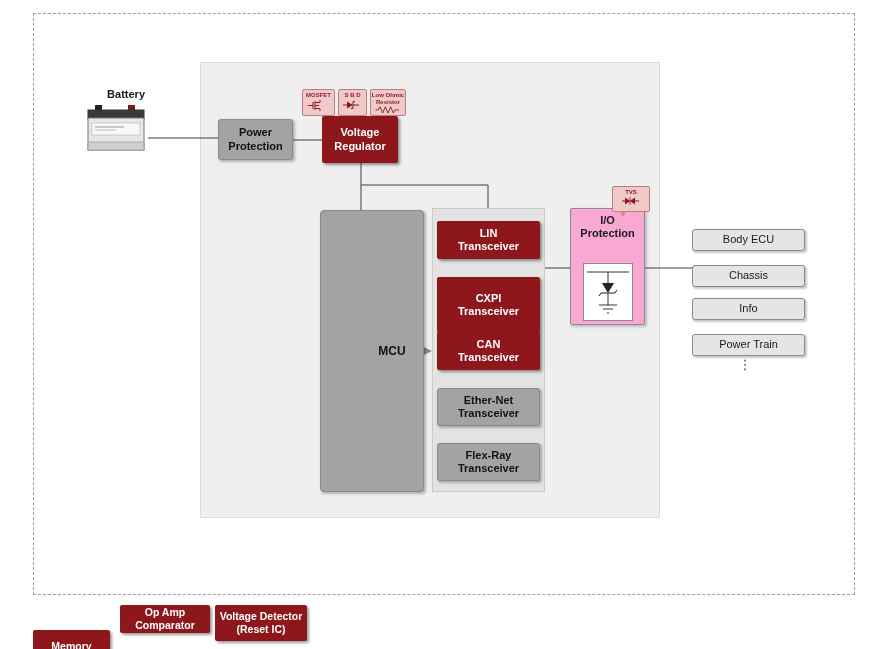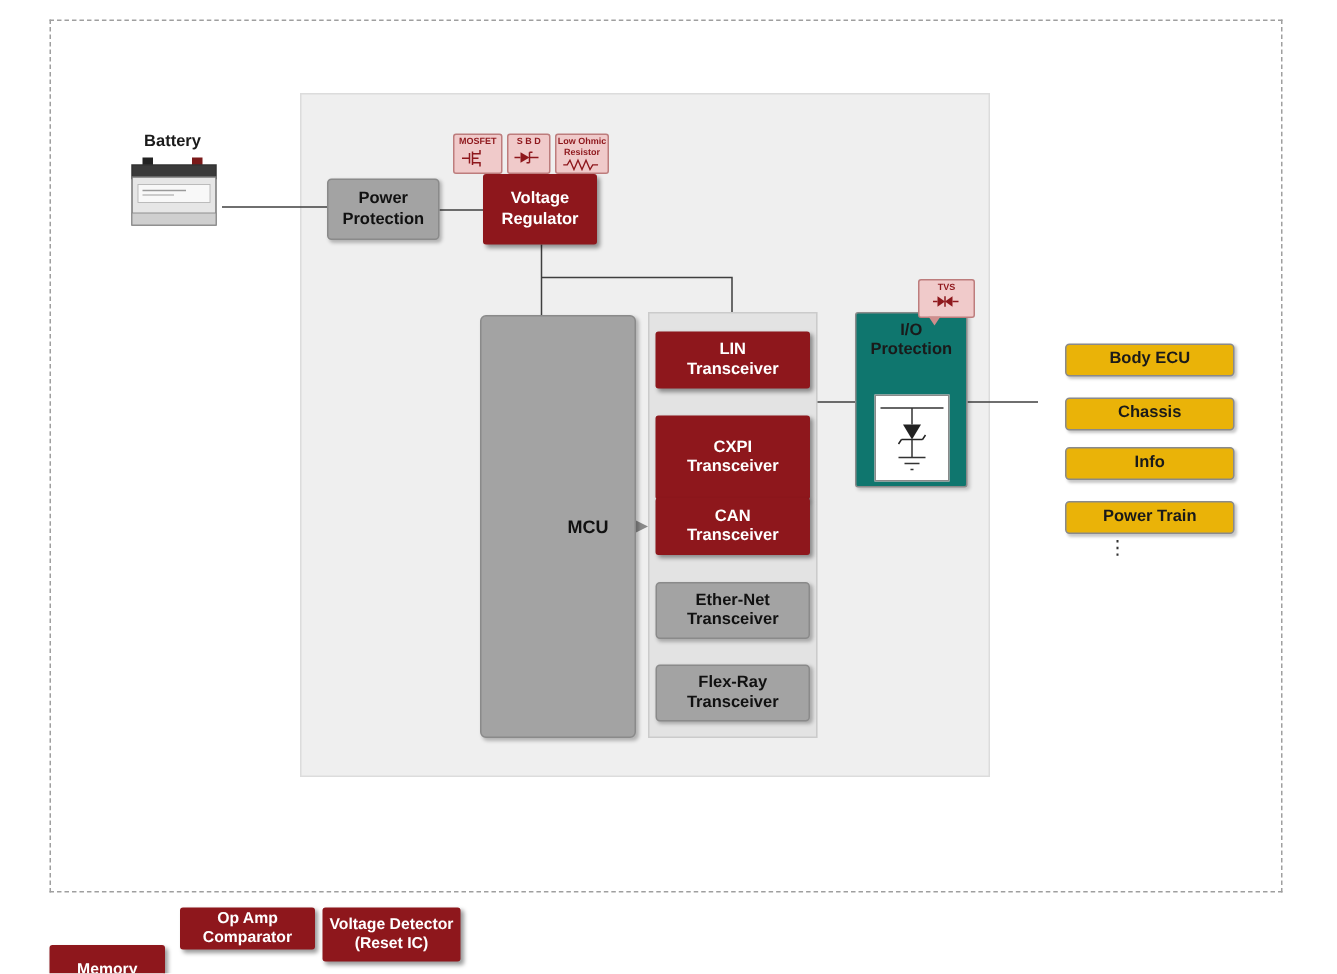--- a/index.html
+++ b/index.html
@@ -19,30 +19,30 @@
   .red-box { background:var(--accent-red,#8e171c); color:#fff; font-weight:bold; font-size:11px;
              border-radius:2px; box-shadow:2px 2px 3px rgba(0,0,0,0.4); }
   .callout { background:var(--callout-bg,#f0caca); border:1px solid var(--callout-border,#bd7d7d);
              border-radius:2px; color:var(--accent-red,#8e171c); z-index:3;
              display:flex; flex-direction:column; align-items:center; justify-content:flex-start;
              padding-top:2px; }
   .callout .lbl { font-size:6px; font-weight:bold; line-height:1.1; text-align:center; white-space:pre-line; }
   .pointer { width:0; height:0; border-left:4px solid transparent; border-right:4px solid transparent;
              border-top:6px solid #cf8d8d; position:absolute; bottom:-6px; left:50%; margin-left:-4px; }
   .pointer.left { left:6px; margin-left:0; }
-  .io-box { background:#0f766e; border:1px solid #8a8a8a; border-radius:2px; z-index:2;
+  .io-box { background:#f9a8d4; border:1px solid #8a8a8a; border-radius:2px; z-index:2;
             box-shadow:1.5px 1.5px 2.5px rgba(0,0,0,0.2); }
   .io-title { font-weight:bold; font-size:11px; text-align:center; white-space:pre-line;
               padding-top:5px; line-height:1.2; }
   .io-inner { position:absolute; left:12px; top:54px; width:50px; height:58px;
               background:#fff; border:1px solid #8a8a8a; }
-  .ecu-box { background:#eab308; border:1px solid #8a8a8a; border-radius:3px;
-             box-shadow:1.5px 1.5px 2px rgba(0,0,0,0.22); font-weight:bold; font-size:11px;margin-left:18px; }
+  .ecu-box { background:#e5e5e5; border:1px solid #8a8a8a; border-radius:3px;
+             box-shadow:1.5px 1.5px 2px rgba(0,0,0,0.22); font-weight:normal; font-size:11px; }
   .ellipsis { font-size:13px; color:#333; text-align:center; z-index:2; }
-  .battery-label { font-size:11px; font-weight:bold; text-align:center; z-index:2; }
+  .battery-label { font-size:11px; font-weight:bold; text-align:right; z-index:2; }
   .mcu-box { font-size:12px; }
   .bottom-red { font-size:10.5px; }
 </style>
 </head>
 <body>
 
 <div class="stage">
 
   <div class="abs dashed-frame" style="left:33px; top:13px; width:822px; height:582px;"></div>
 

